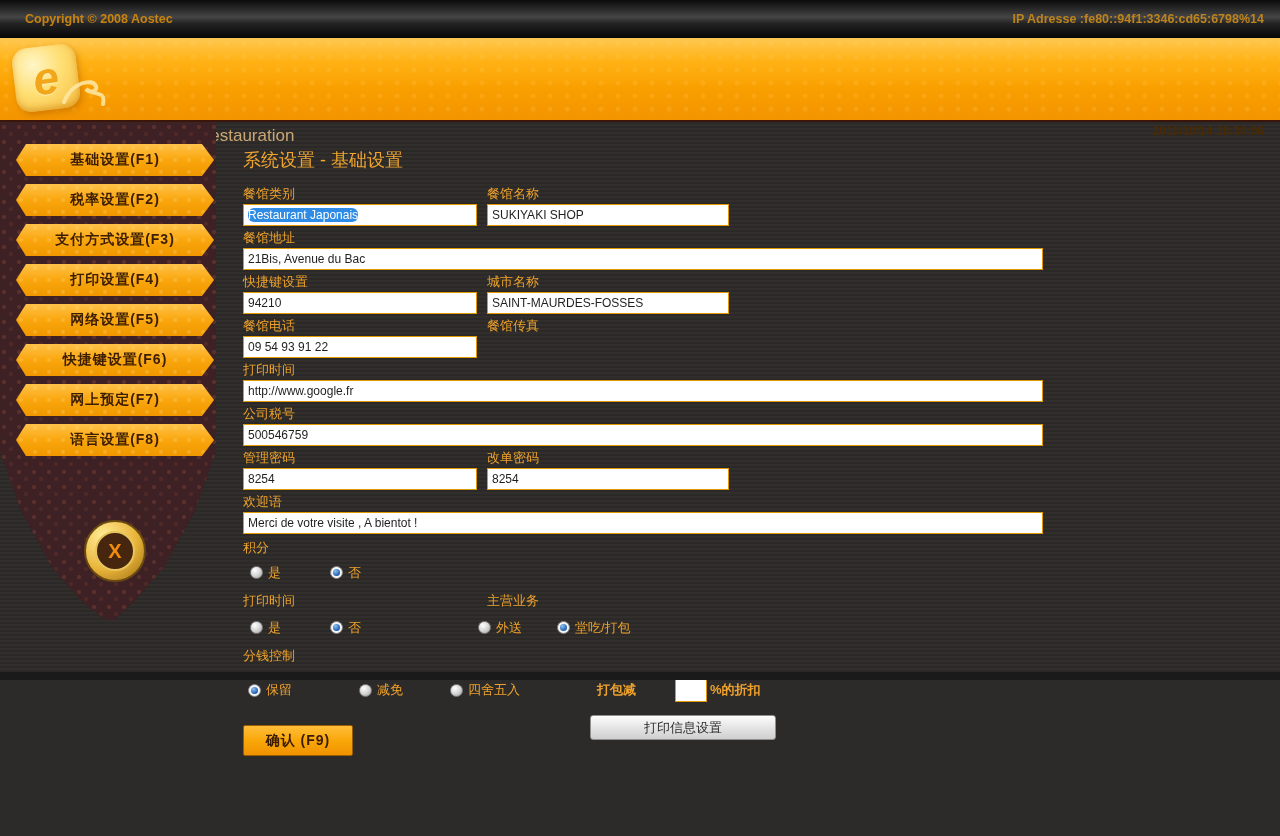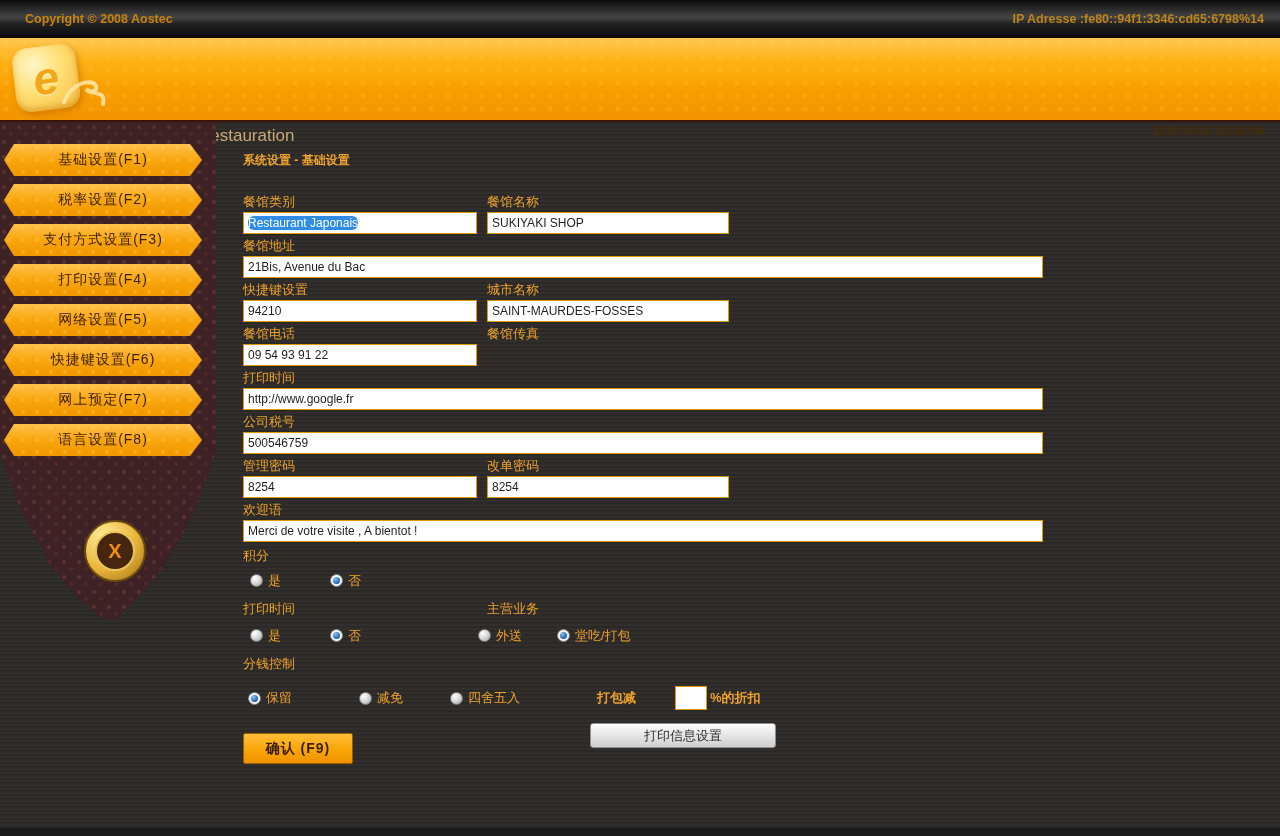--- a/index.html
+++ b/index.html
@@ -3,21 +3,21 @@
 <meta charset="utf-8">
 <style>
   * { margin:0; padding:0; box-sizing:border-box; }
   html,body { width:1280px; height:836px; overflow:hidden; }
   body {
     font-family:"Liberation Sans","DejaVu Sans",sans-serif;
     background:#2d2b29;
     position:relative;
   }
   .stage{
-    position:absolute; inset:0; width:1280px; height:836px;
+    position:absolute; inset:0; width:1280px; height:680px;
     background:repeating-linear-gradient(180deg,#312e2c 0px,#312e2c 2px,#2a2927 2px,#2a2927 4px);
   }
   .bottom-strip{ position:absolute; left:0; bottom:0; width:100%; height:8px; background:#1a1a1a; }
 
   
   .topbar{
     position:absolute; left:0; top:0; width:100%; height:38px;
     background:linear-gradient(180deg,#0b0b0b 0%,#454545 45%,#232323 62%,#070707 100%);
     display:flex; align-items:center; justify-content:space-between;
     padding:0 16px 0 25px;
@@ -64,49 +64,49 @@
   .shield{
     position:absolute; left:0; top:122px; width:216px; height:500px;
     background:
       radial-gradient(circle at 4px 5px, rgba(160,85,62,.30) 1.5px, transparent 2.5px),
       radial-gradient(circle at 11px 12px, rgba(120,60,45,.30) 1.5px, transparent 2.5px),
       #3e2125;
     background-size:15px 15px, 15px 15px, auto;
     clip-path:polygon(0 0,100% 0,100% 66%,90% 78%,76% 89%,62% 96%,53% 99.6%,49% 99.6%,38% 96%,24% 89%,10% 78%,0 66%);
   }
   .menu-btn{
-    position:absolute; left:4px; width:198px; height:32px;
+    position:absolute; left:16px; width:198px; height:32px;
     background:
       radial-gradient(circle at 5px 4px, rgba(255,230,150,.22) 1.5px, transparent 2.5px),
       linear-gradient(180deg,#ffc24a 0%,#faa60d 50%,#f09700 100%);
     background-size:14px 12px, 100% 100%;
     clip-path:polygon(10px 0,calc(100% - 12px) 0,100% 50%,calc(100% - 12px) 100%,10px 100%,0 50%);
     display:flex; align-items:center; justify-content:center;
-    font-size:14px; font-weight:normal; letter-spacing:1px; color:#3c1d00;
+    font-size:14px; font-weight:bold; letter-spacing:1px; color:#3c1d00;
     cursor:pointer;
   }
   .badge{
     position:absolute; left:84px; top:398px; width:62px; height:62px; border-radius:50%;
     background:radial-gradient(circle at 30% 25%, #ffeb95 0%, #e9b53a 55%, #9a6a12 100%);
     border:2px solid #6b4a10;
     display:flex; align-items:center; justify-content:center;
     cursor:pointer;
   }
   .badge .inner{
     width:40px; height:40px; border-radius:50%;
     background:#46260f; border:2px solid #e8c45c;
     display:flex; align-items:center; justify-content:center;
     color:#f08d10; font-size:20px; font-weight:bold;
   }
 
   
   .main{ position:absolute; left:243px; top:120px; width:800px; }
   .page-title{
-    margin-top:30px; margin-bottom:24px; line-height:20px;
-    font-size:12px; font-weight:bold; color:#f2a52d;
+    margin-top:30px; margin-bottom:16px; line-height:20px;
+    font-size:18px; font-weight:normal; color:#f2a52d;
   }
   .fld{ margin-bottom:4px; }
   .lbl{ display:block; font-size:13px; line-height:15px; margin-bottom:3px; color:#efa22b; }
   .row2{ display:flex; }
   .row2 .c1{ width:234px; margin-right:10px; }
   .row2 .c2{ width:242px; }
   input.tb, .tb-fake{
     display:block; height:22px; width:100%;
     background:#fff; border:1px solid #e09a00; color:#1f1f1f;
     font-size:12px; font-family:"Liberation Sans","DejaVu Sans",sans-serif;

